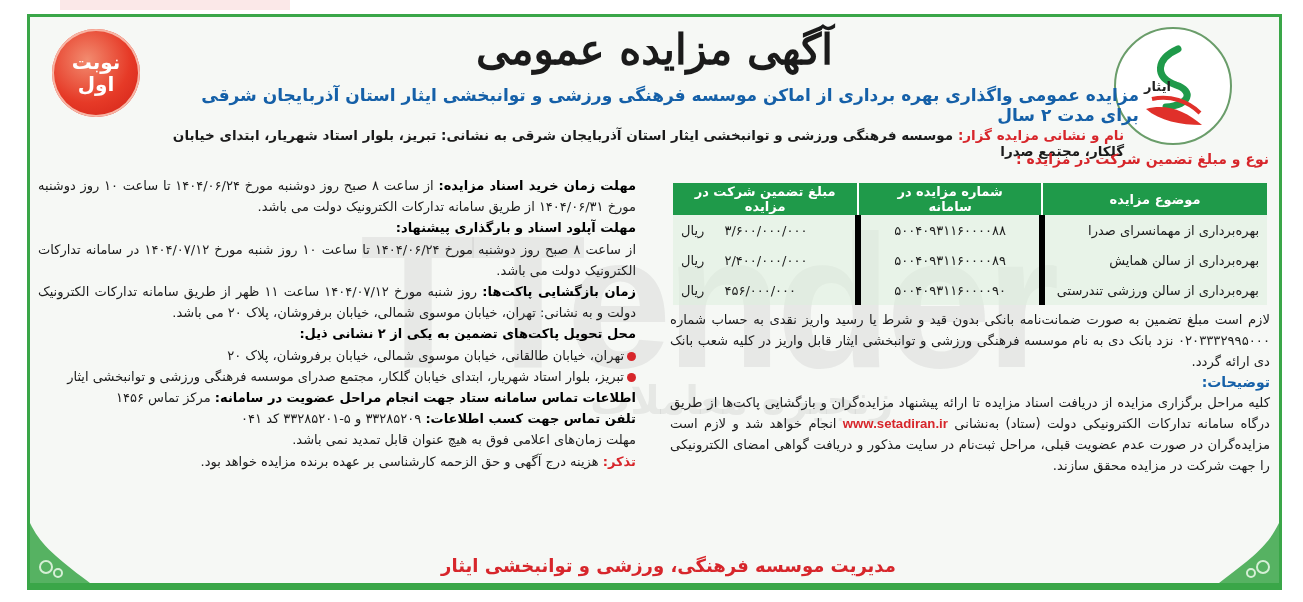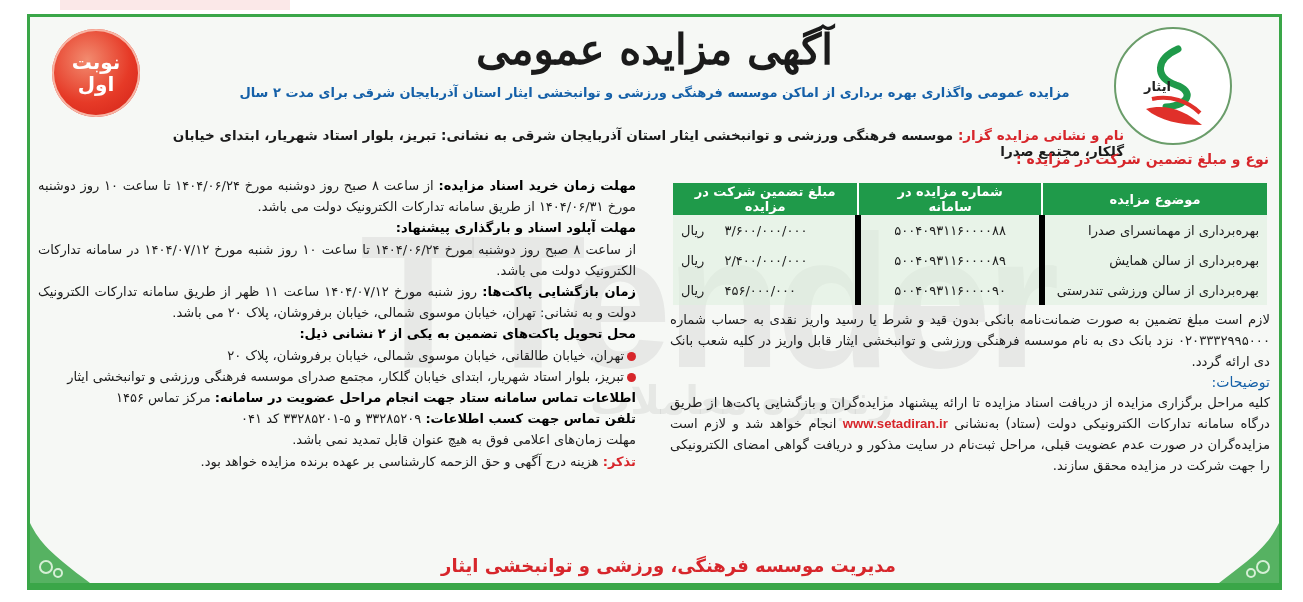--- a/index.html
+++ b/index.html
@@ -4,21 +4,21 @@
 <style>
   html,body{margin:0;padding:0;}
   body{width:1303px;height:602px;background:#ffffff;position:relative;overflow:hidden;font-family:"DejaVu Sans",sans-serif;}
   .topband{position:absolute;left:60px;top:0;width:230px;height:10px;background:#f7d6d6;opacity:.55;}
   .frame{position:absolute;left:27px;top:14px;width:1249px;height:570px;border:3px solid #3aa648;background:#f6f8f5;box-sizing:content-box;}
   .wm{position:absolute;color:rgba(120,120,120,0.12);font-weight:bold;pointer-events:none;}
   .wm.big{left:330px;top:175px;font-size:190px;letter-spacing:-6px;font-family:"Liberation Sans",sans-serif;}
   .wm.sub{left:560px;top:360px;font-size:40px;color:rgba(120,120,120,0.13);}
 
   .title{position:absolute;left:0;right:0;top:8px;text-align:center;font-size:42px;font-weight:bold;color:#1b1b1b;font-family:"DejaVu Serif",serif;direction:rtl;}
-  .subtitle{position:absolute;left:140px;right:140px;top:68px;text-align:center;font-size:13px;font-weight:bold;color:#1560a8;direction:rtl;}
+  .subtitle{position:absolute;left:140px;right:140px;top:68px;font-size:17px;font-weight:bold;color:#1560a8;direction:rtl;}
   .org{position:absolute;left:120px;right:155px;top:110px;direction:rtl;text-align:right;font-size:13.5px;font-weight:bold;color:#1b1b1b;}
   .org .lbl{color:#d7262b;}
   .section-h{position:absolute;right:10px;top:134px;direction:rtl;font-size:14px;font-weight:bold;color:#d7262b;}
 
   .logo-right{position:absolute;left:1084px;top:10px;width:114px;height:114px;border-radius:50%;border:2px solid #6a9d6a;background:#fff;}
   .logo-left{position:absolute;left:22px;top:12px;width:88px;height:88px;border-radius:50%;background:radial-gradient(circle at 40% 35%,#f28b6f 0%,#e63a27 55%,#cf1f16 100%);box-shadow:0 0 0 2px #f7b6a6 inset;}
   .logo-left span{position:absolute;left:0;right:0;top:22px;text-align:center;color:#fff;font-size:20px;font-weight:bold;direction:rtl;line-height:22px;}
 
   
   .auction-table{position:absolute;left:643px;top:166px;width:594px;border-collapse:collapse;direction:rtl;}
@@ -26,21 +26,21 @@
   .auction-table th:last-child{border-left:none;}
   .auction-table td{font-size:13px;color:#1b1b1b;height:30px;padding:0 8px;background:rgba(220,238,220,0.55);border-left:6px solid #000000;}
   .auction-table td:last-child{border-left:none;}
   .auction-table td.subj{text-align:right;width:230px;}
   .auction-table td.num{text-align:center;width:170px;}
   .auction-table td.amt{text-align:left;width:180px;}
   .auction-table td.amt .cur{margin-right:16px;}
 
   .right-col{position:absolute;left:640px;width:600px;direction:rtl;text-align:justify;font-size:13.2px;line-height:21px;color:#1b1b1b;}
   .rc-guarantee{top:292px;}
-  .rc-notes-h{top:355px;font-weight:normal;color:#1560a8;font-size:14px;}
+  .rc-notes-h{top:355px;font-weight:bold;color:#1560a8;font-size:14px;}
   .rc-notes{top:375px;}
   .rc-notes .link{color:#d7262b;font-family:"Liberation Sans",sans-serif;font-weight:bold;direction:ltr;unicode-bidi:embed;}
   .publish{position:absolute;left:640px;width:600px;top:460px;direction:rtl;text-align:center;font-size:14px;font-weight:bold;color:#d7262b;}
 
   .left-col{position:absolute;left:8px;top:158px;width:598px;direction:rtl;text-align:justify;font-size:13px;line-height:21.2px;color:#1b1b1b;}
   .left-col .h{color:#000000;font-weight:bold;}
   .left-col .hr{color:#d7262b;font-weight:bold;}
   .left-col .bullet{display:inline-block;width:9px;height:9px;border-radius:50%;background:#d7262b;margin-left:3px;vertical-align:middle;}
   .left-col p{margin:0;}
 

